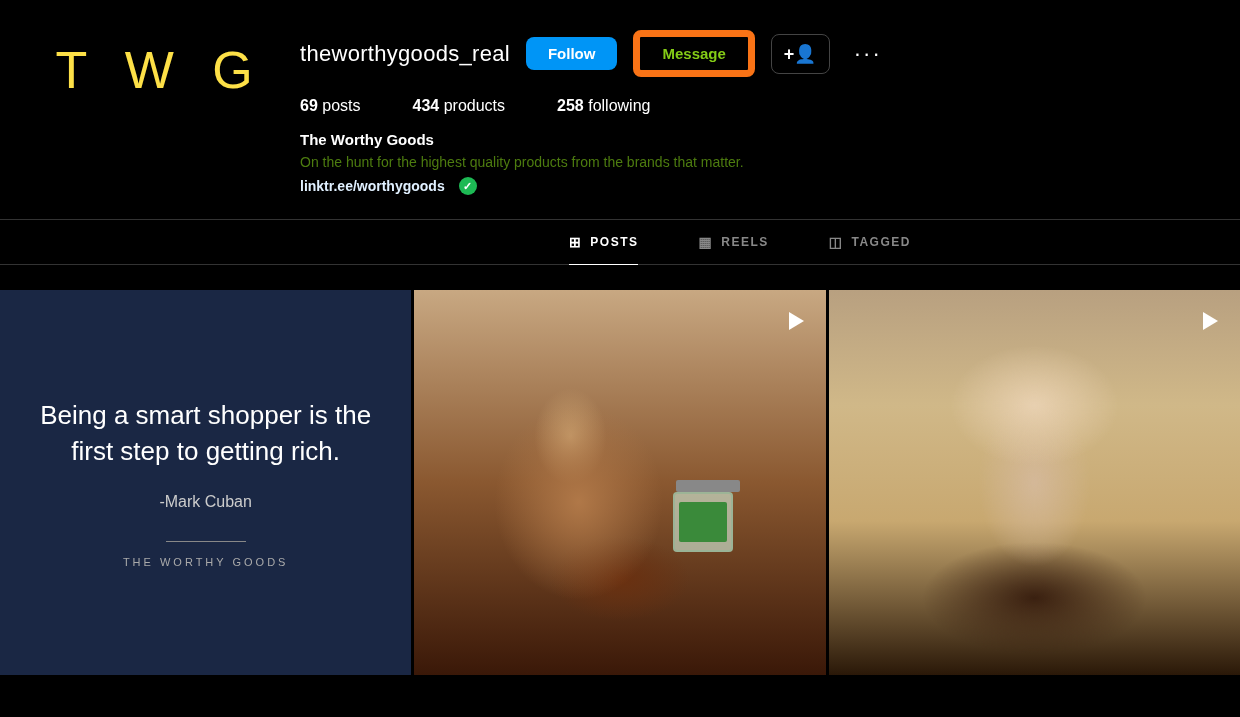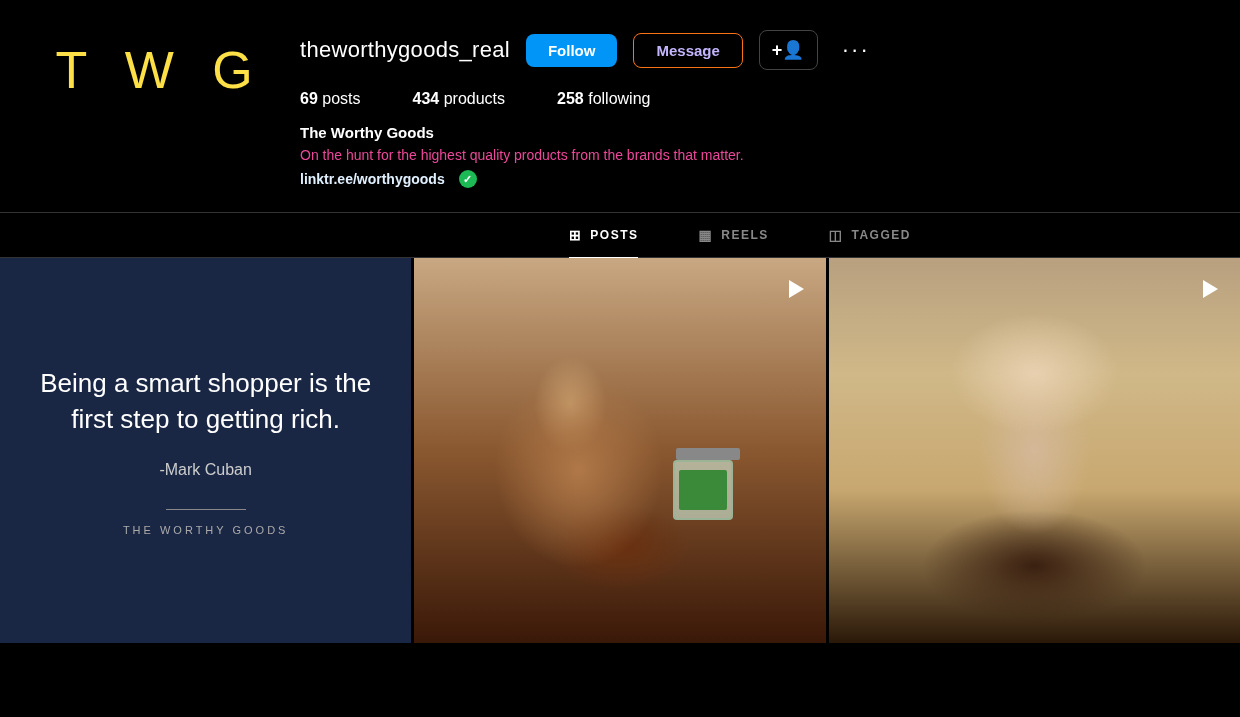--- a/index.html
+++ b/index.html
@@ -60,22 +60,22 @@
       border-radius: 8px;
       padding: 8px 22px;
       font-size: 15px;
       font-weight: 600;
       cursor: pointer;
       white-space: nowrap;
     }
 
     .btn-message {
       background: transparent;
-      color: #c4b5fd;
-      border: 1px solid #f97316;
+      color: #84cc16;
+      border: 7px solid #f97316;
       border-radius: 8px;
       padding: 8px 22px;
       font-size: 15px;
       font-weight: 600;
       cursor: pointer;
       white-space: nowrap;
     }
 
     .btn-add-person {
       background: transparent;
@@ -122,21 +122,21 @@
 
     .bio-name {
       font-weight: 700;
       font-size: 15px;
       color: #fff;
       margin-bottom: 4px;
     }
 
     .bio-desc {
       font-size: 14px;
-      color: #ec4899;
+      color: #4d7c0f;
       line-height: 1.5;
       margin-bottom: 4px;
     }
 
     .bio-link {
       display: flex;
       align-items: center;
       gap: 14px;
       font-size: 14px;
       color: #e0f0ff;
@@ -192,20 +192,21 @@
 
     .tab-icon {
       font-size: 14px;
     }
 
     .posts-grid {
       display: grid;
       grid-template-columns: repeat(3, 1fr);
       gap: 3px;
       margin-left: 0;
+      margin-top: 25px;
     }
 
     .post-item {
       position: relative;
       height: 385px;
       overflow: hidden;
       cursor: pointer;
     }
 
     

